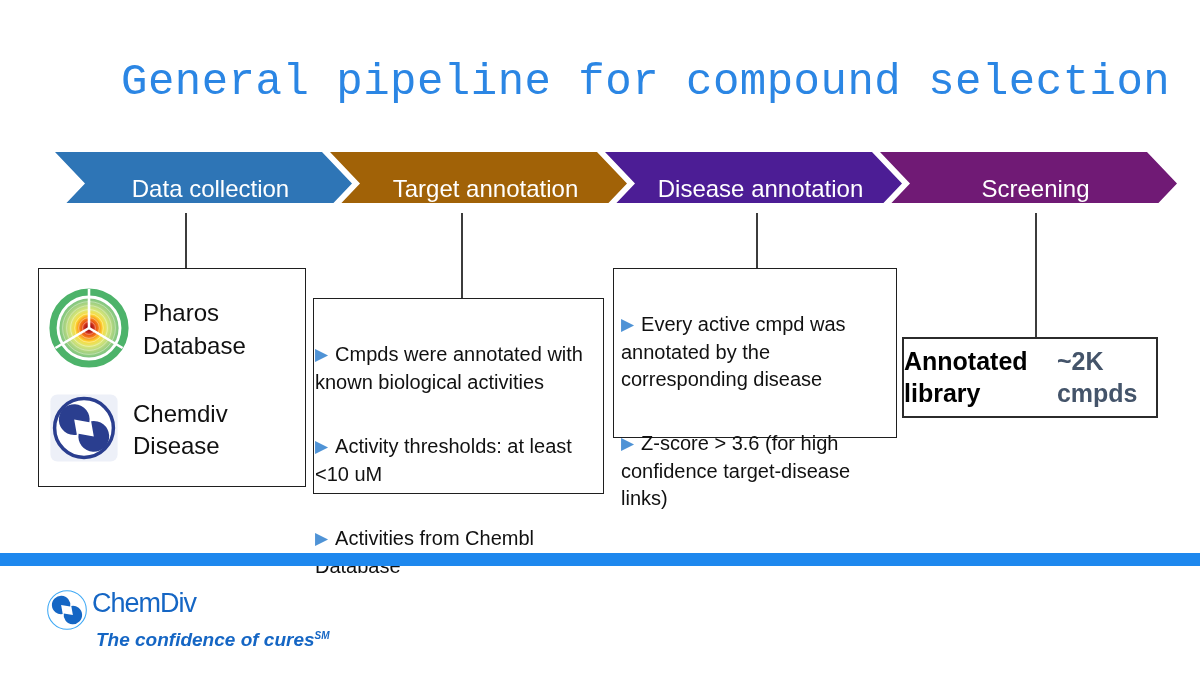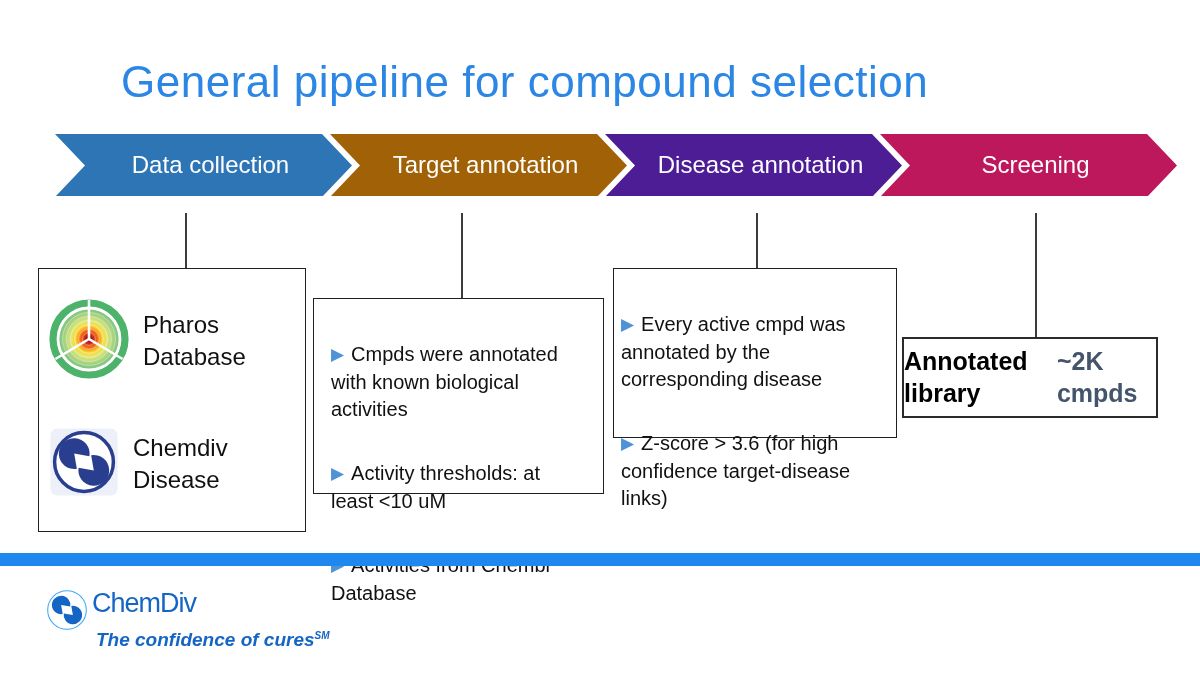--- a/index.html
+++ b/index.html
@@ -6,69 +6,69 @@
   .slide{
     position:relative;width:1200px;height:675px;background:#ffffff;
     font-family:"Liberation Sans",sans-serif;overflow:hidden;
   }
   .title{
     position:absolute;left:121px;top:58px;font-size:44px;line-height:1.1;
     font-weight:400;letter-spacing:.5px;white-space:nowrap;
   }
   
   .chev{
-    position:absolute;top:134px;height:62px;width:297px;
-    display:flex;align-items:center;justify-content:center;
+    position:absolute;top:152px;height:51px;width:297px;
+    display:flex;align-items:flex-end;justify-content:center;
     clip-path:polygon(0 0,267px 0,297px 31.5px,267px 63px,0 63px,30px 31.5px);
   }
   .chev .lbl{color:#fff;font-size:24px;font-weight:400;white-space:nowrap;padding-left:14px;}
   .chev0{left:55px}.chev1{left:330px}.chev2{left:605px}.chev3{left:880px}
   
   .conn{position:absolute;width:2px;background:#3c3c3c;}
   .c1{left:185px;top:213px;height:55px;}
   .c2{left:461px;top:213px;height:85px;}
   .c3{left:756px;top:213px;height:55px;}
   .c4{left:1035px;top:213px;height:124px;}
   
   .box{position:absolute;background:#fff;border:1.5px solid #1f1f1f;box-sizing:border-box;color:#111;}
-  .box-data{left:38px;top:268px;width:268px;height:264px;display:flex;flex-direction:column;justify-content:space-around;padding:8px 10px;}
+  .box-data{left:38px;top:268px;width:268px;height:219px;display:flex;flex-direction:column;justify-content:space-around;padding:8px 10px;}
   .db-row{display:flex;align-items:center;gap:14px;}
   .db-label{font-size:24px;line-height:1.35;}
-  .box-target{left:313px;top:298px;width:291px;height:196px;padding:5px 17px;font-size:20px;line-height:27px;}
+  .box-target{left:313px;top:298px;width:291px;height:196px;padding:5px 1px;font-size:20px;line-height:27px;}
   .box-disease{left:613px;top:268px;width:284px;height:170px;padding:5px 7px;font-size:20px;line-height:27px;}
   .box-screen{left:902px;top:337px;width:256px;height:81px;border-width:2px;border-color:#2b2b2b;
     display:flex;flex-direction:row;align-items:center;justify-content:center;}
   .box-screen .l1{font-size:25px;font-weight:700;color:#000;line-height:1.25;}
   .box-screen .l2{font-size:25px;font-weight:700;line-height:1.25;}
   .tri{font-size:17px;margin-right:7px;position:relative;top:-1px;}
   .bullet-line{display:block;margin-top:37px;}
   
   .bar{position:absolute;left:0;top:553px;width:1200px;height:13px;}
   .logo-mark{position:absolute;left:46px;top:589px;}
   .brand{position:absolute;left:92px;top:588px;font-size:27px;font-weight:400;letter-spacing:-1px;}
   .tagline{position:absolute;left:96px;top:629px;font-size:19px;font-weight:700;font-style:italic;}
   .tagline sup{font-size:10px;font-style:italic;}
 </style>
 </head>
 <body>
 
 <div class="slide">
 
-  <div class="title" style="color: rgb(43, 134, 228);">General pipeline for compound selection</div>
+  <div class="title" style="color: rgb(43, 134, 228); font-family: Liberation Mono, monospace;">General pipeline for compound selection</div>
 
   <div class="chev chev0" style="background-color: rgb(46, 117, 182);">
     <span class="lbl">Data collection</span>
   </div>
   <div class="chev chev1" style="background-color: #a16207;">
     <span class="lbl">Target annotation</span>
   </div>
   <div class="chev chev2" style="background-color: #4c1d95;">
     <span class="lbl">Disease annotation</span>
   </div>
-  <div class="chev chev3" style="background-color: #be185d;">
+  <div class="chev chev3" style="background-color: #701a75;">
     <span class="lbl">Screening</span>
   </div>
 
   <div class="conn c1"></div>
   <div class="conn c2"></div>
   <div class="conn c3"></div>
   <div class="conn c4"></div>
 
   <div class="box box-data">
     <div class="db-row">

